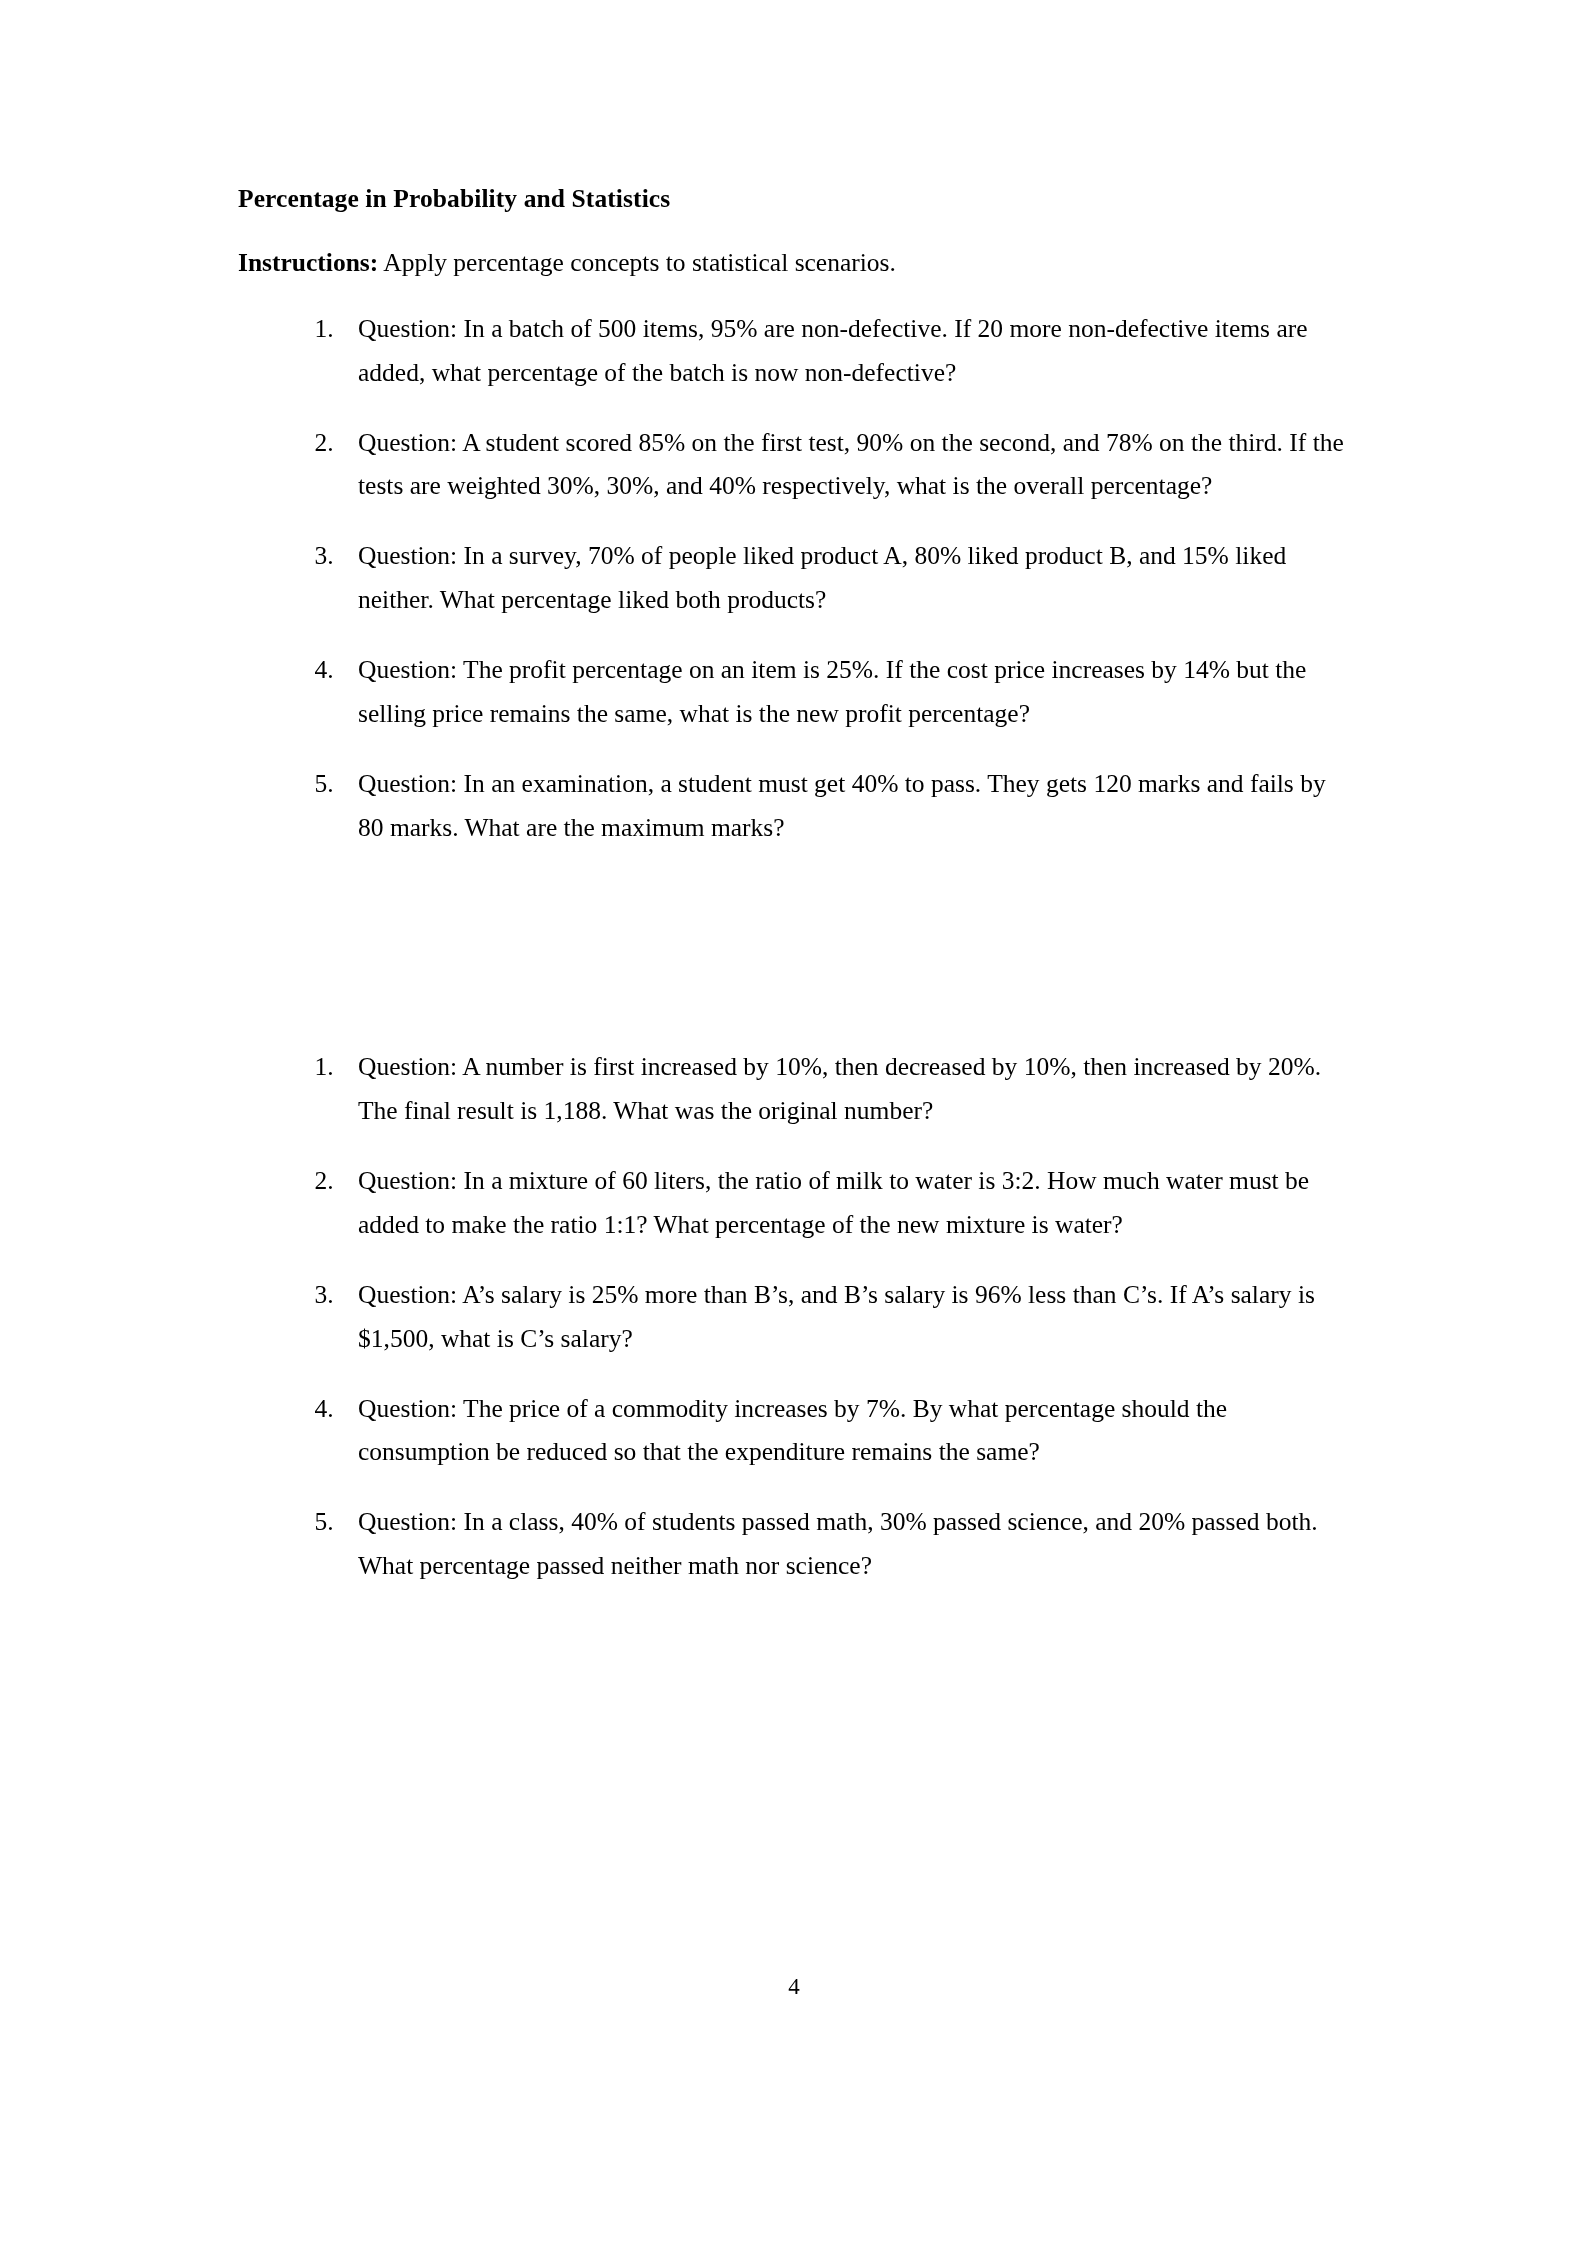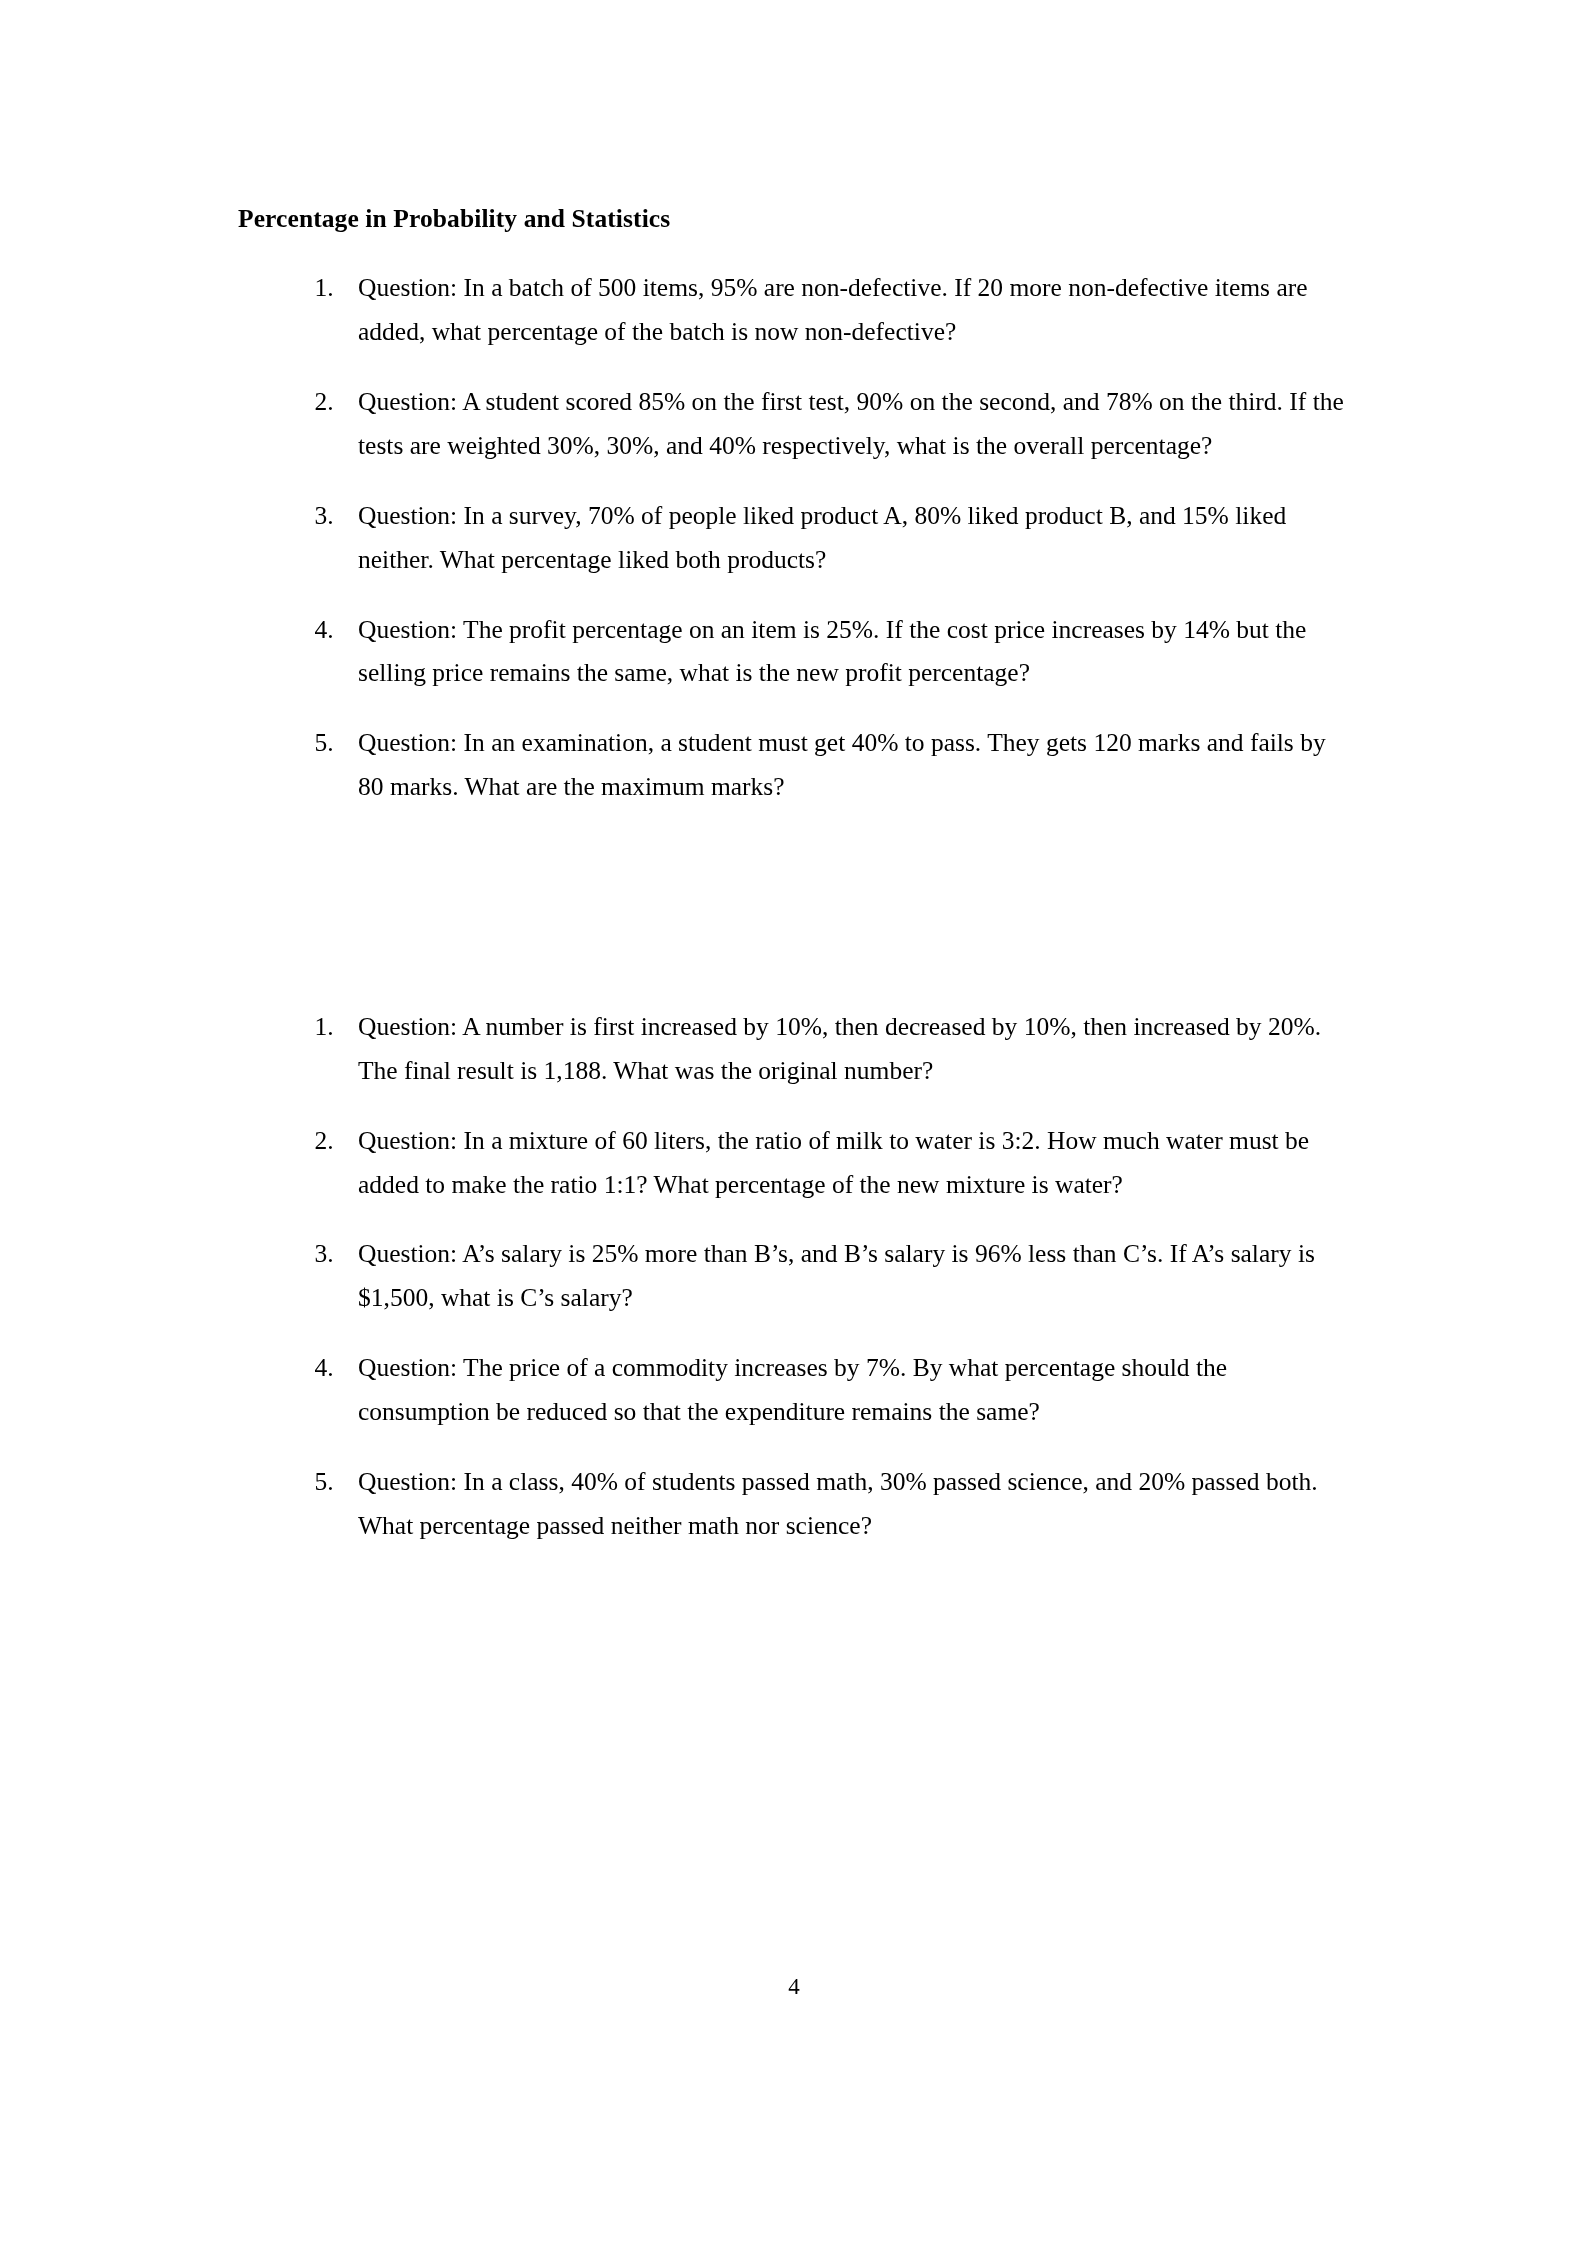--- a/index.html
+++ b/index.html
@@ -16,21 +16,21 @@
     height: 2245px;
     background: #ffffff;
     position: relative;
     box-sizing: border-box;
     padding: 0;
     overflow: hidden;
   }
   .content {
     position: absolute;
     left: 238px;
-    top: 202px;
+    top: 182px;
     width: 1110px;
   }
   .section {
     margin: 0;
   }
   .section-heading {
     font-weight: bold;
     font-size: 25.5px;
     line-height: 1.35;
     margin: 0 0 30px 0;
@@ -82,20 +82,23 @@
 </style>
 </head>
 <body>
 
 <div class="page">
   <div class="content">
 
     <div class="section">
       <div class="section-heading">Percentage in Probability and Statistics</div>
 
+      <div class="instructions">
+        <span class="lead">Instructions:</span><span class="q-text"> Apply percentage concepts to statistical scenarios.</span>
+      </div>
 
       <ol class="qlist">
         <li>
           <span class="q-label">Question:</span><span class="q-text"> In a batch of 500 items, 95% are non-defective. If 20 more non-defective items are added, what percentage of the batch is now non-defective?</span>
         </li>
         <li>
           <span class="q-label">Question:</span><span class="q-text"> A student scored 85% on the first test, 90% on the second, and 78% on the third. If the tests are weighted 30%, 30%, and 40% respectively, what is the overall percentage?</span>
         </li>
         <li>
           <span class="q-label">Question:</span><span class="q-text"> In a survey, 70% of people liked product A, 80% liked product B, and 15% liked neither. What percentage liked both products?</span>

